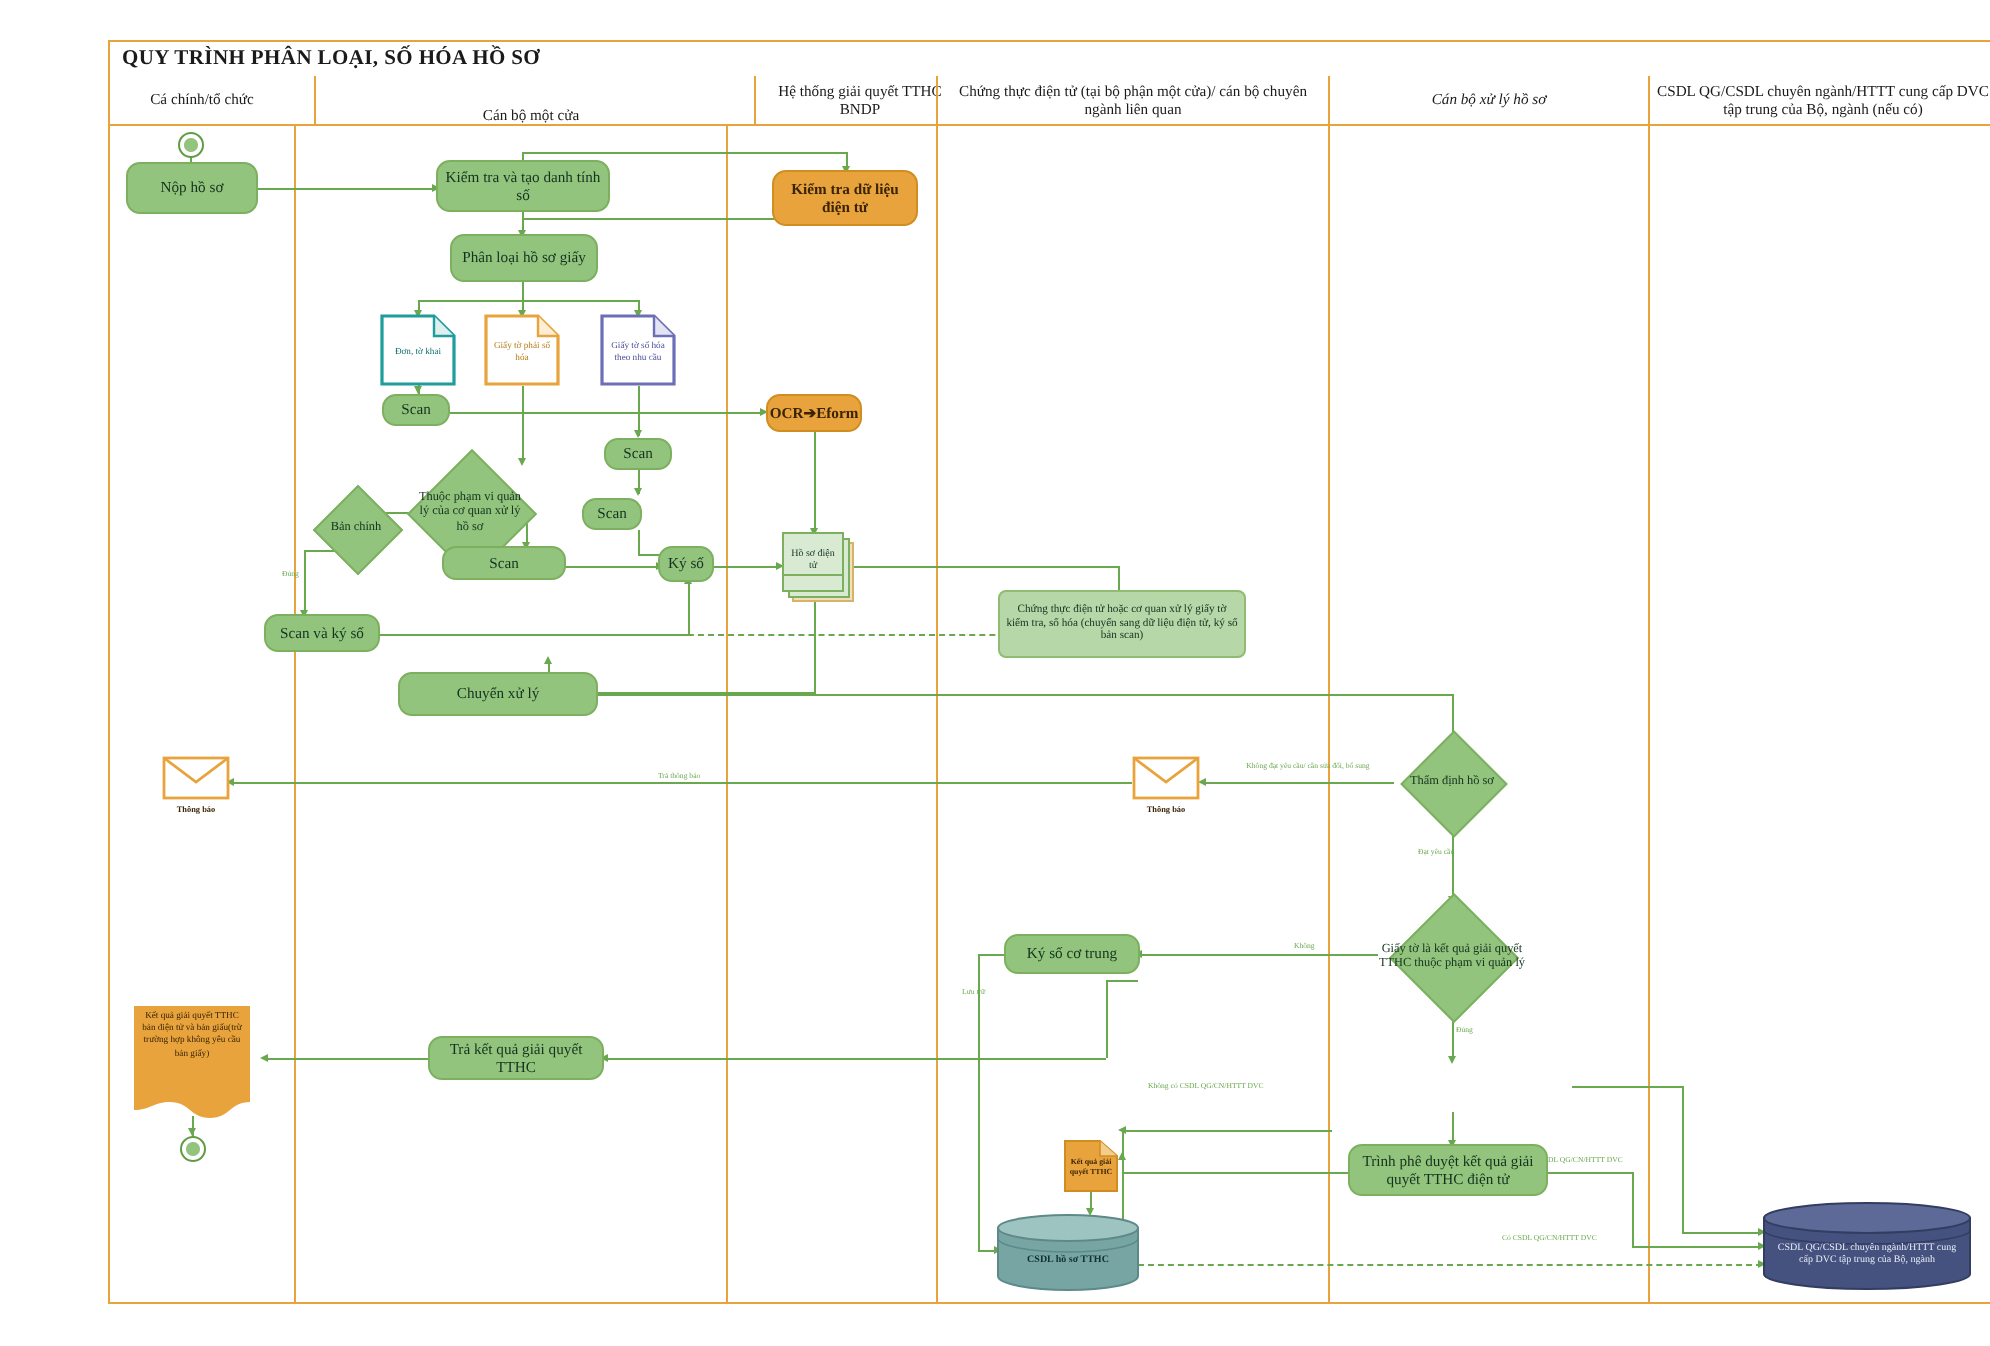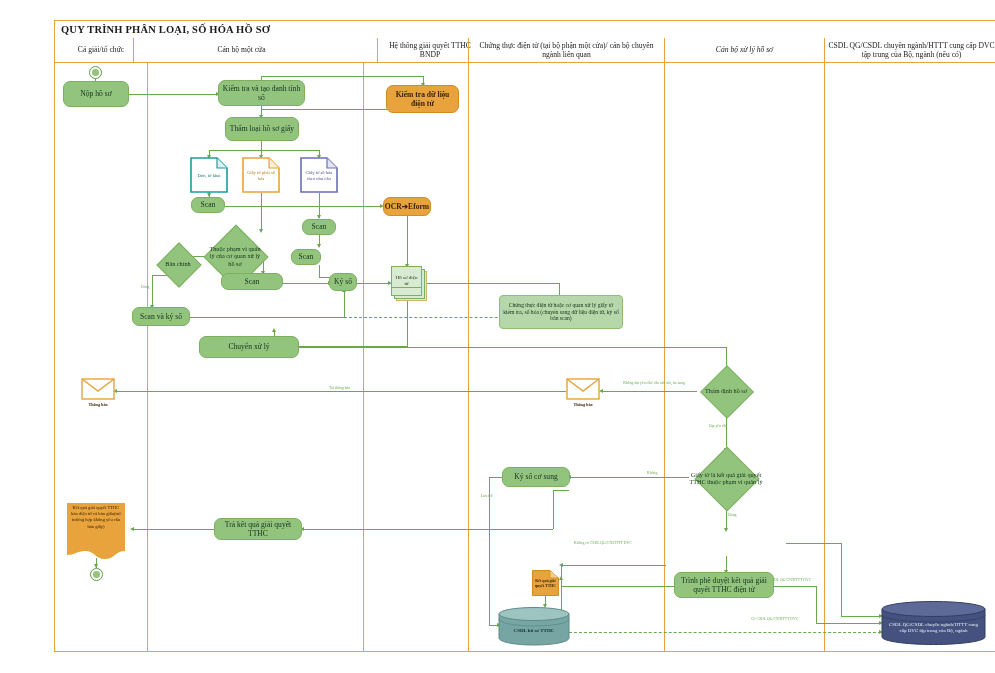--- a/index.html
+++ b/index.html
@@ -78,23 +78,23 @@
 </head>
 <body>
 
 <div id="page">
 
   <div class="titlebar">
     <span>QUY TRÌNH PHÂN LOẠI, SỐ HÓA HỒ SƠ</span>
   </div>
 
   <div class="lanehead" style="left:25px;width:93px;">
-    <div>Cá giải/tổ chức</div>
-  </div>
-  <div class="lanehead" style="left:104px;width:216px;">
+    <div>Cá chính/tổ chức</div>
+  </div>
+  <div class="lanehead" style="left:128px;width:216px;align-items:flex-end;">
     <div>Cán bộ một cửa</div>
   </div>
   <div class="lanehead" style="left:348px;width:105px;">
     <div>Hệ thống giải quyết TTHC BNDP</div>
   </div>
   <div class="lanehead" style="left:439px;width:196px;">
     <div>Chứng thực điện tử (tại bộ phận một cửa)/ cán bộ chuyên ngành liên quan</div>
   </div>
   <div class="lanehead" style="left:635px;width:160px;font-style:italic;">
     <div>Cán bộ xử lý hồ sơ</div>
@@ -285,21 +285,21 @@
 
   <div class="node proc" style="left:189px;top:80px;width:87px;height:26px;">
     <span>Kiểm tra và tạo danh tính số</span>
   </div>
 
   <div class="node proc-orange" style="left:357px;top:85px;width:73px;height:28px;">
     <span>Kiểm tra dữ liệu điện tử</span>
   </div>
 
   <div class="node proc" style="left:196px;top:117px;width:74px;height:24px;">
-    <span>Thẩm loại hồ sơ giấy</span>
+    <span>Phân loại hồ sơ giấy</span>
   </div>
 
   <div class="doc" style="left:161px;top:157px;width:38px;height:36px;">
     <svg width="38" height="36" viewBox="0 0 38 36">
       <path d="M1,1 L27,1 L37,11 L37,35 L1,35 Z" fill="#ffffff" stroke="#1F9C9C" stroke-width="1.6"></path>
       <path d="M27,1 L27,11 L37,11" fill="#dfefef" stroke="#1F9C9C" stroke-width="1.2"></path>
     </svg>
     <div class="dlabel" style="color:#12706f;">Đơn, tờ khai</div>
   </div>
 
@@ -392,21 +392,21 @@
     <div class="diamond" style="left:11px;top:8px;width:36px;height:36px;"></div>
     <div class="diamond-txt">Thẩm định hồ sơ</div>
   </div>
 
   <div class="diamond-wrap" style="left:655px;top:448px;width:84px;height:60px;">
     <div class="diamond" style="left:20px;top:8px;width:44px;height:44px;"></div>
     <div class="diamond-txt">Giấy tờ là kết quả giải quyết TTHC thuộc phạm vi quản lý</div>
   </div>
 
   <div class="node proc" style="left:473px;top:467px;width:68px;height:20px;">
-    <span>Ký số cơ sung</span>
+    <span>Ký số cơ trung</span>
   </div>
 
   <div style="position:absolute;left:38px;top:503px;width:58px;height:56px;">
     <svg width="58" height="56" viewBox="0 0 58 56">
       <path d="M0,0 L58,0 L58,48 C48,48 48,56 38,56 C28,56 28,48 18,48 C10,48 8,52 0,52 Z" fill="#E8A33D"></path>
     </svg>
     <div style="position:absolute;left:0;top:2px;width:100%;text-align:center;font-size:4.6px;
                 line-height:1.35;color:#3a2405;padding:0 3px;box-sizing:border-box;">Kết quả giải quyết TTHC bản điện tử và bản giấu(trừ trường hợp không yêu cầu bản giấy)</div>
   </div>
 

